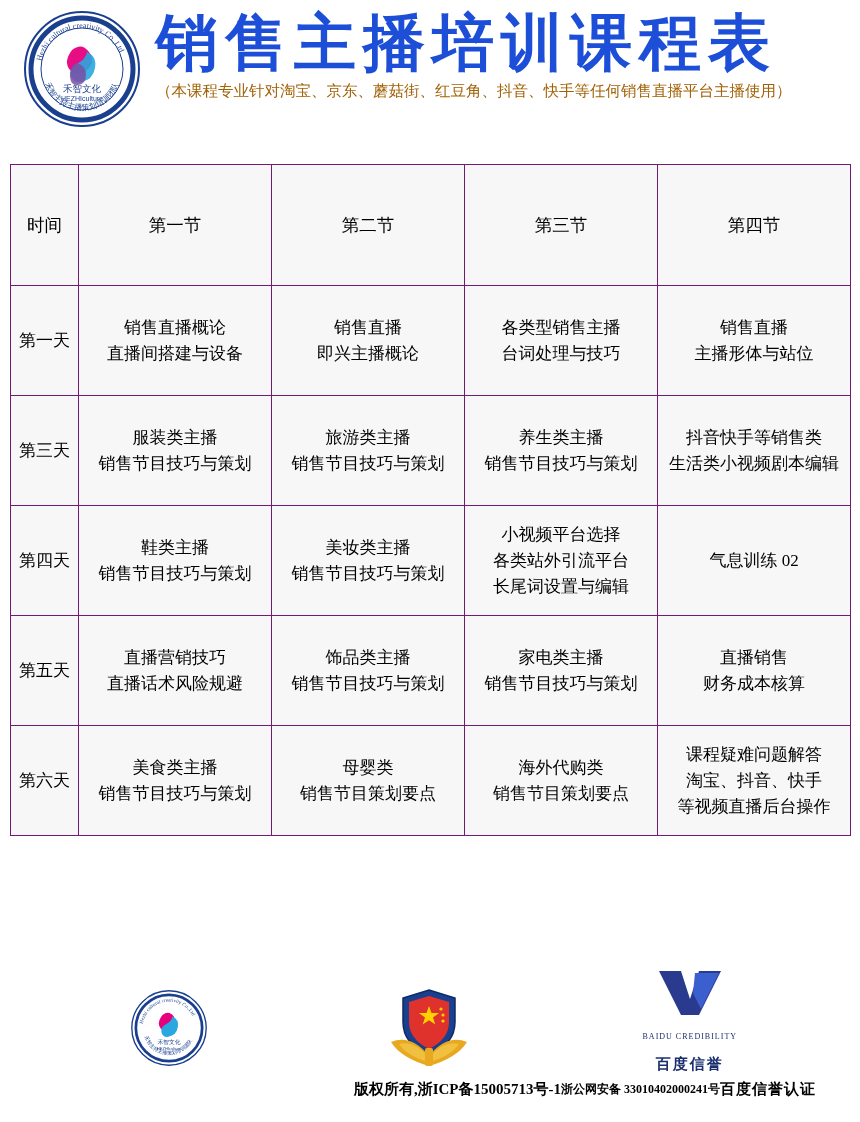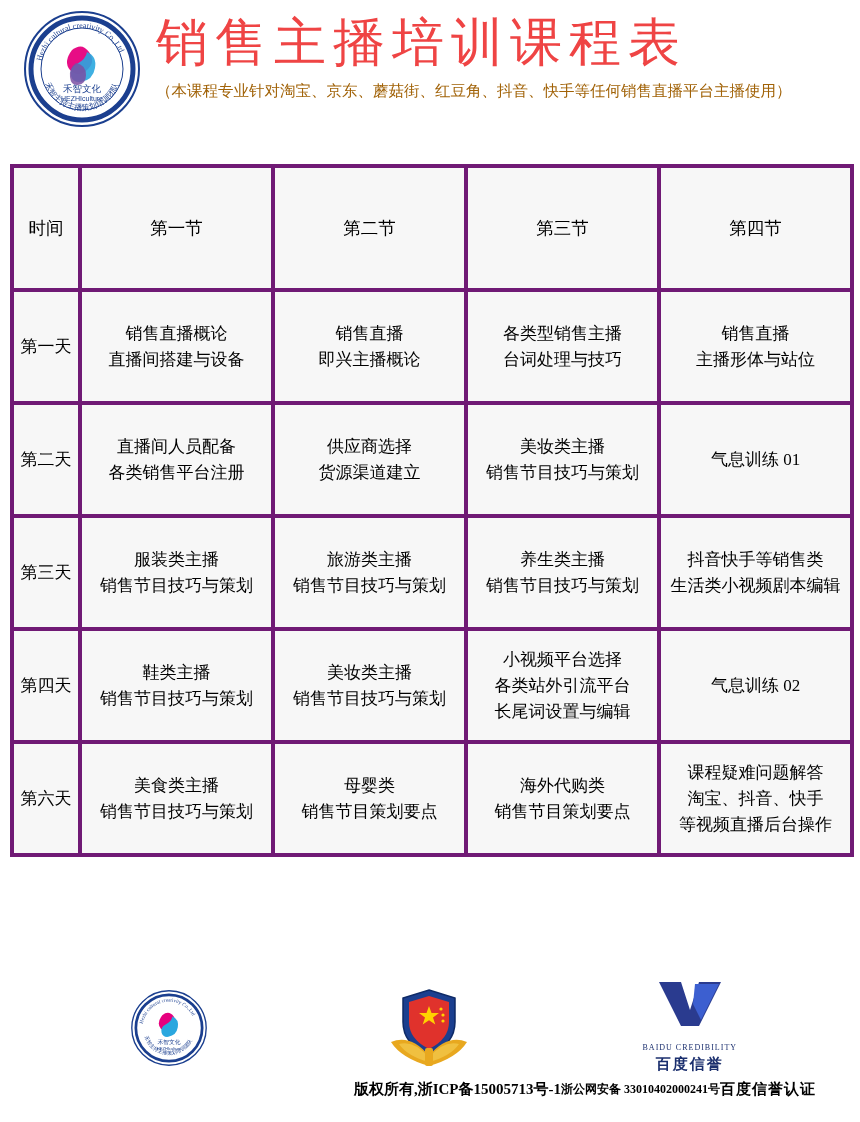--- a/index.html
+++ b/index.html
@@ -37,26 +37,26 @@
     position: relative;
   }
   .logo svg { display:block; }
   .title-block {
     flex: 1 1 auto;
     padding-left: 6px;
     padding-top: 2px;
   }
   .main-title {
     font-family: "Liberation Serif", "DejaVu Serif", serif;
-    font-size: 52px;
-    font-weight: normal;
+    font-size: 62px;
+    font-weight: bold;
     letter-spacing: 7px;
     line-height: 66px;
     white-space: nowrap;
-    color: #ef4444;
+    color: #1d4ed8;
   }
   .subtitle {
     font-size: 15.5px;
     line-height: 22px;
     letter-spacing: 0px;
     color: #a16207;
     margin-top: 4px;
     white-space: nowrap;
   }
 
@@ -64,21 +64,21 @@
   .table-wrap {
     margin: 24px 10px 0 10px;
   }
   table.schedule {
     border-collapse: collapse;
     width: 840px;
     table-layout: fixed;
     background: #fafafa;
   }
   table.schedule td, table.schedule th {
-    border: 4px solid #701a75;
+    border: 1px solid #701a75;
     text-align: center;
     vertical-align: middle;
     font-size: 17px;
     line-height: 26px;
     font-weight: normal;
     padding: 6px 0;
     background: #f7f7f7;
   }
   table.schedule thead td {
     height: 108px;
@@ -131,21 +131,21 @@
     font-size: 8px;
     letter-spacing: 1px;
     color: #1b2f6e;
     margin-top: 7px;
   }
   .baidu-main {
     font-size: 15px;
     font-weight: bold;
     color: #1b2f6e;
     letter-spacing: 2px;
-    margin-top: 3px;
+    margin-top: 14px;
   }
 </style>
 </head>
 <body>
 
 <div class="page">
 
   <div class="header">
 
     <div class="logo">
@@ -210,38 +210,20 @@
           <td>
             <span class="cell-line">各类型销售主播</span>
             <span class="cell-line">台词处理与技巧</span>
           </td>
           <td>
             <span class="cell-line">销售直播</span>
             <span class="cell-line">主播形体与站位</span>
           </td>
         </tr>
 
-        <tr>
-          <td class="timecell">第二天</td>
-          <td>
-            <span class="cell-line">直播间人员配备</span>
-            <span class="cell-line">各类销售平台注册</span>
-          </td>
-          <td>
-            <span class="cell-line">供应商选择</span>
-            <span class="cell-line">货源渠道建立</span>
-          </td>
-          <td>
-            <span class="cell-line">美妆类主播</span>
-            <span class="cell-line">销售节目技巧与策划</span>
-          </td>
-          <td>
-            <span class="cell-line">气息训练 01</span>
-          </td>
-        </tr>
 
         <tr>
           <td class="timecell">第三天</td>
           <td>
             <span class="cell-line">服装类主播</span>
             <span class="cell-line">销售节目技巧与策划</span>
           </td>
           <td>
             <span class="cell-line">旅游类主播</span>
             <span class="cell-line">销售节目技巧与策划</span>
@@ -269,20 +251,39 @@
           <td>
             <span class="cell-line">小视频平台选择</span>
             <span class="cell-line">各类站外引流平台</span>
             <span class="cell-line">长尾词设置与编辑</span>
           </td>
           <td>
             <span class="cell-line">气息训练 02</span>
           </td>
         </tr>
 
+        <tr>
+          <td class="timecell">第五天</td>
+          <td>
+            <span class="cell-line">直播营销技巧</span>
+            <span class="cell-line">直播话术风险规避</span>
+          </td>
+          <td>
+            <span class="cell-line">饰品类主播</span>
+            <span class="cell-line">销售节目技巧与策划</span>
+          </td>
+          <td>
+            <span class="cell-line">家电类主播</span>
+            <span class="cell-line">销售节目技巧与策划</span>
+          </td>
+          <td>
+            <span class="cell-line">直播销售</span>
+            <span class="cell-line">财务成本核算</span>
+          </td>
+        </tr>
 
         <tr>
           <td class="timecell">第六天</td>
           <td>
             <span class="cell-line">美食类主播</span>
             <span class="cell-line">销售节目技巧与策划</span>
           </td>
           <td>
             <span class="cell-line">母婴类</span>
             <span class="cell-line">销售节目策划要点</span>

